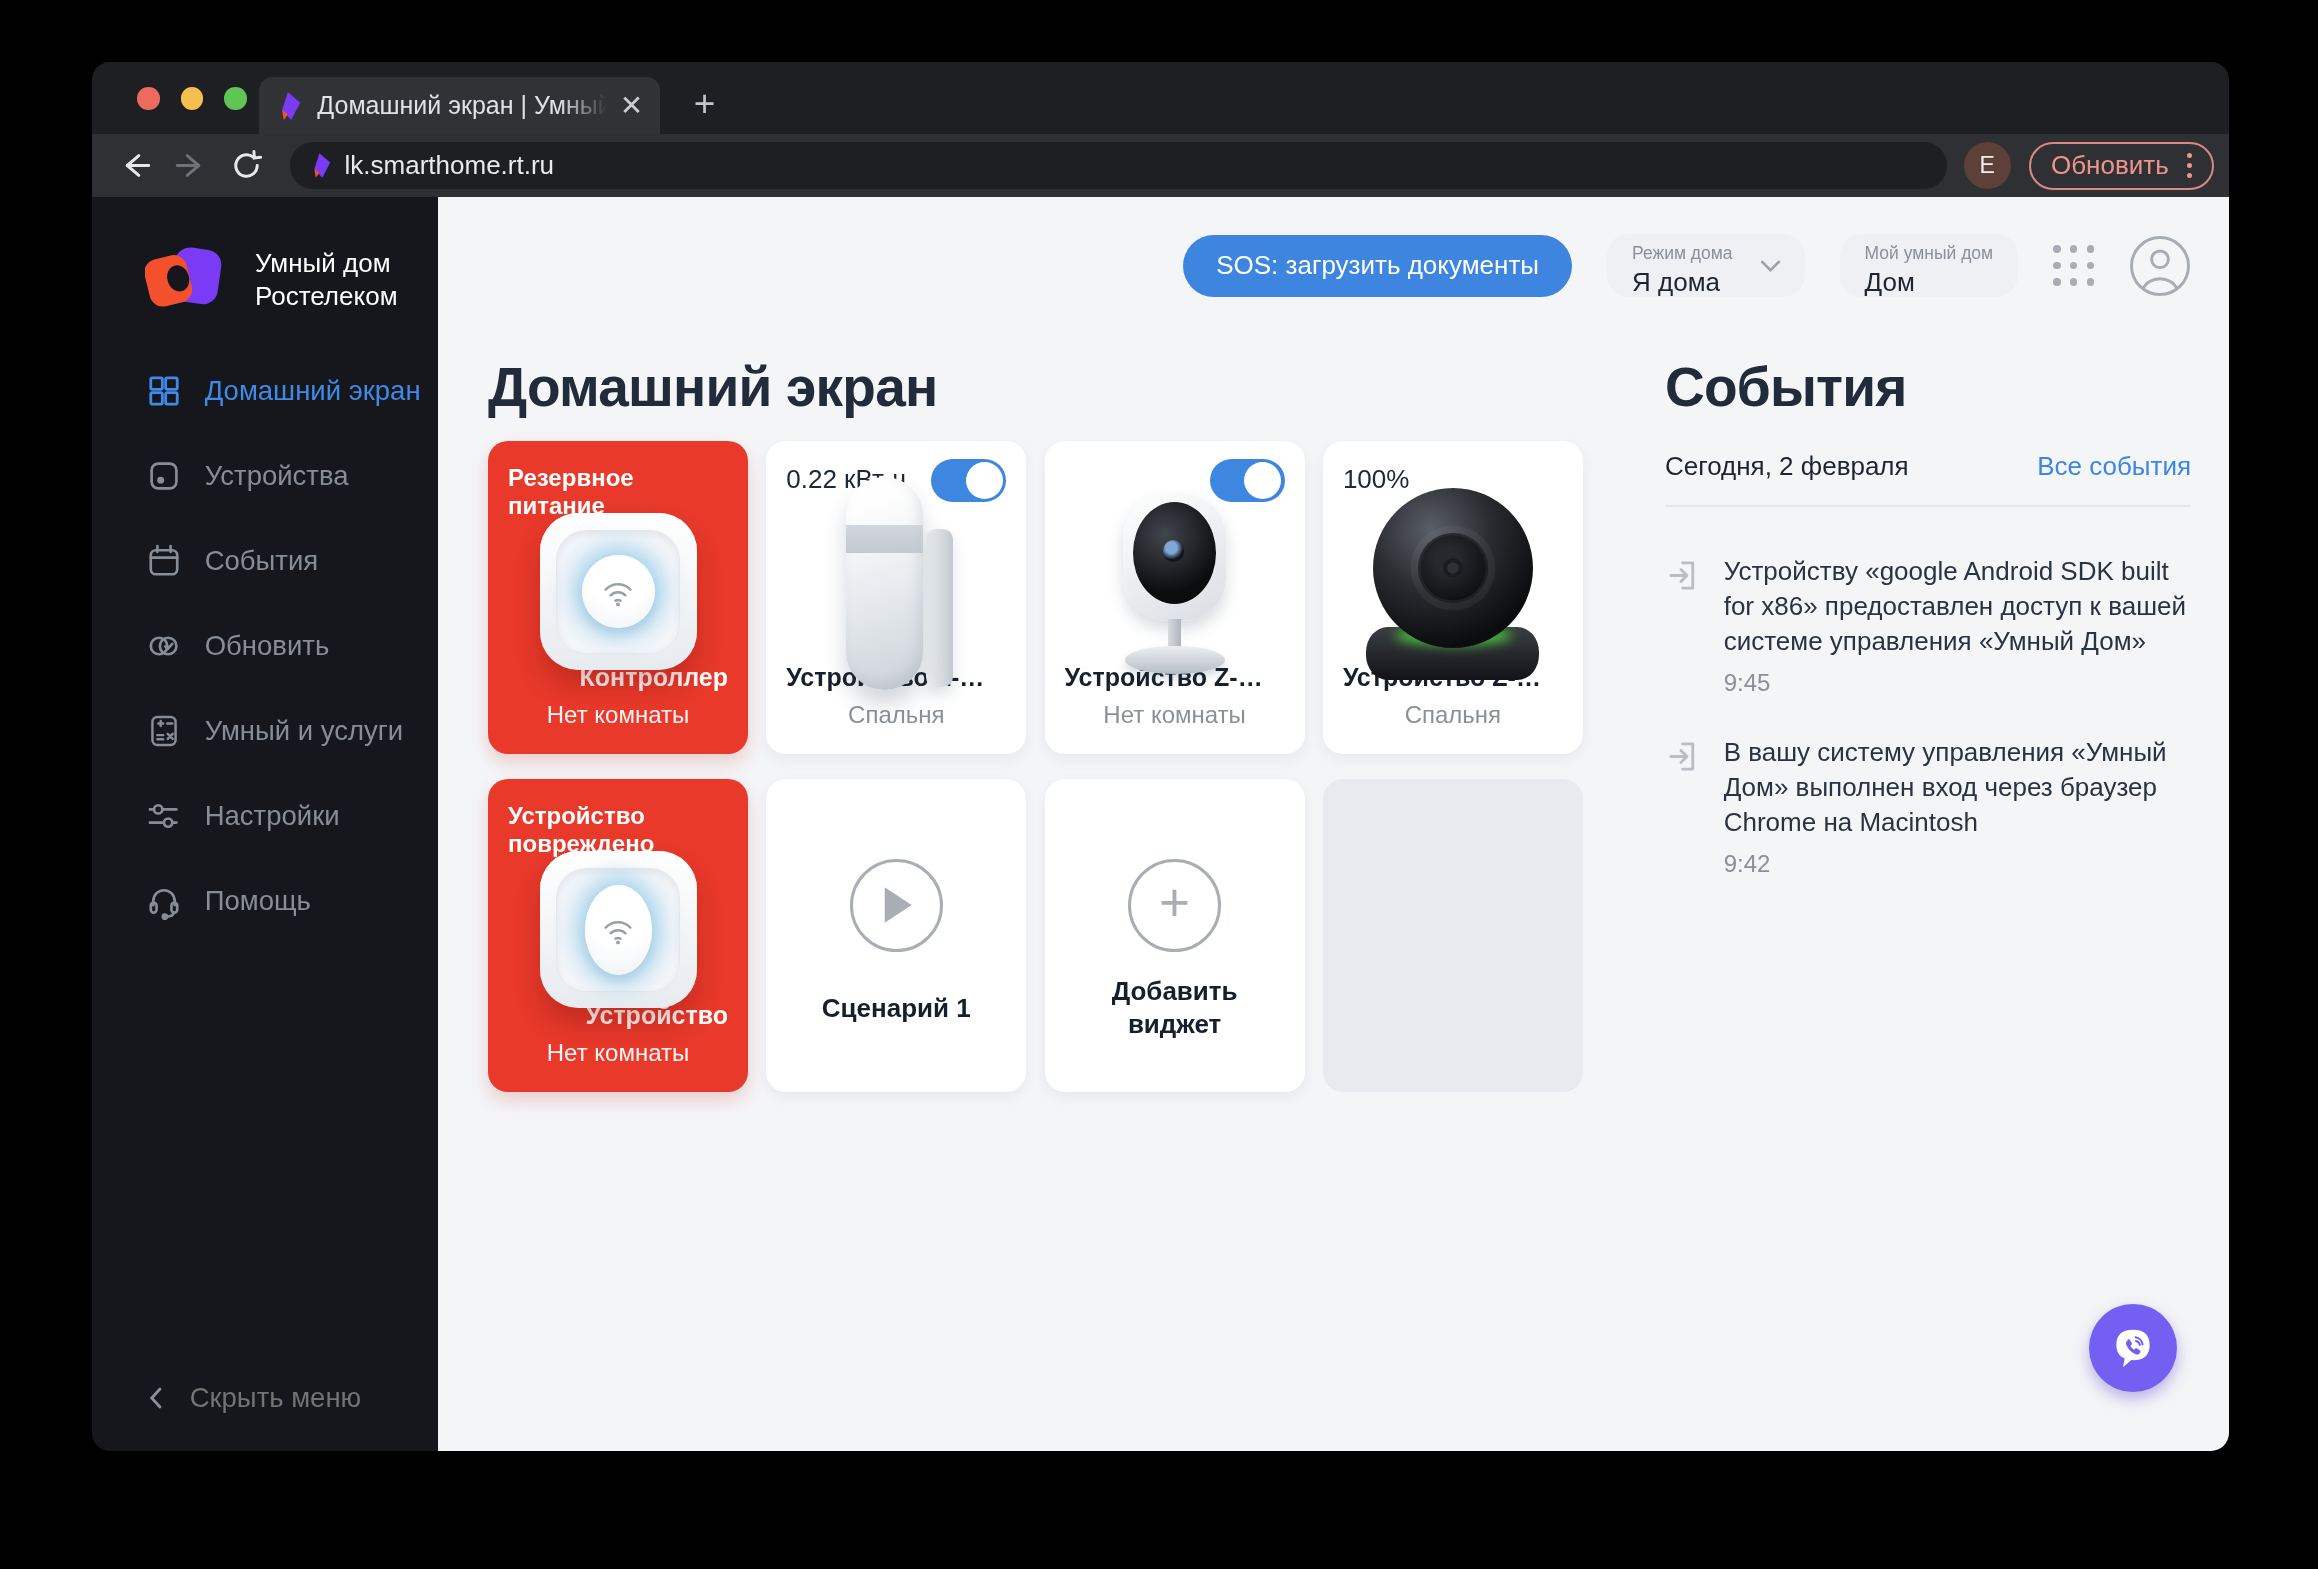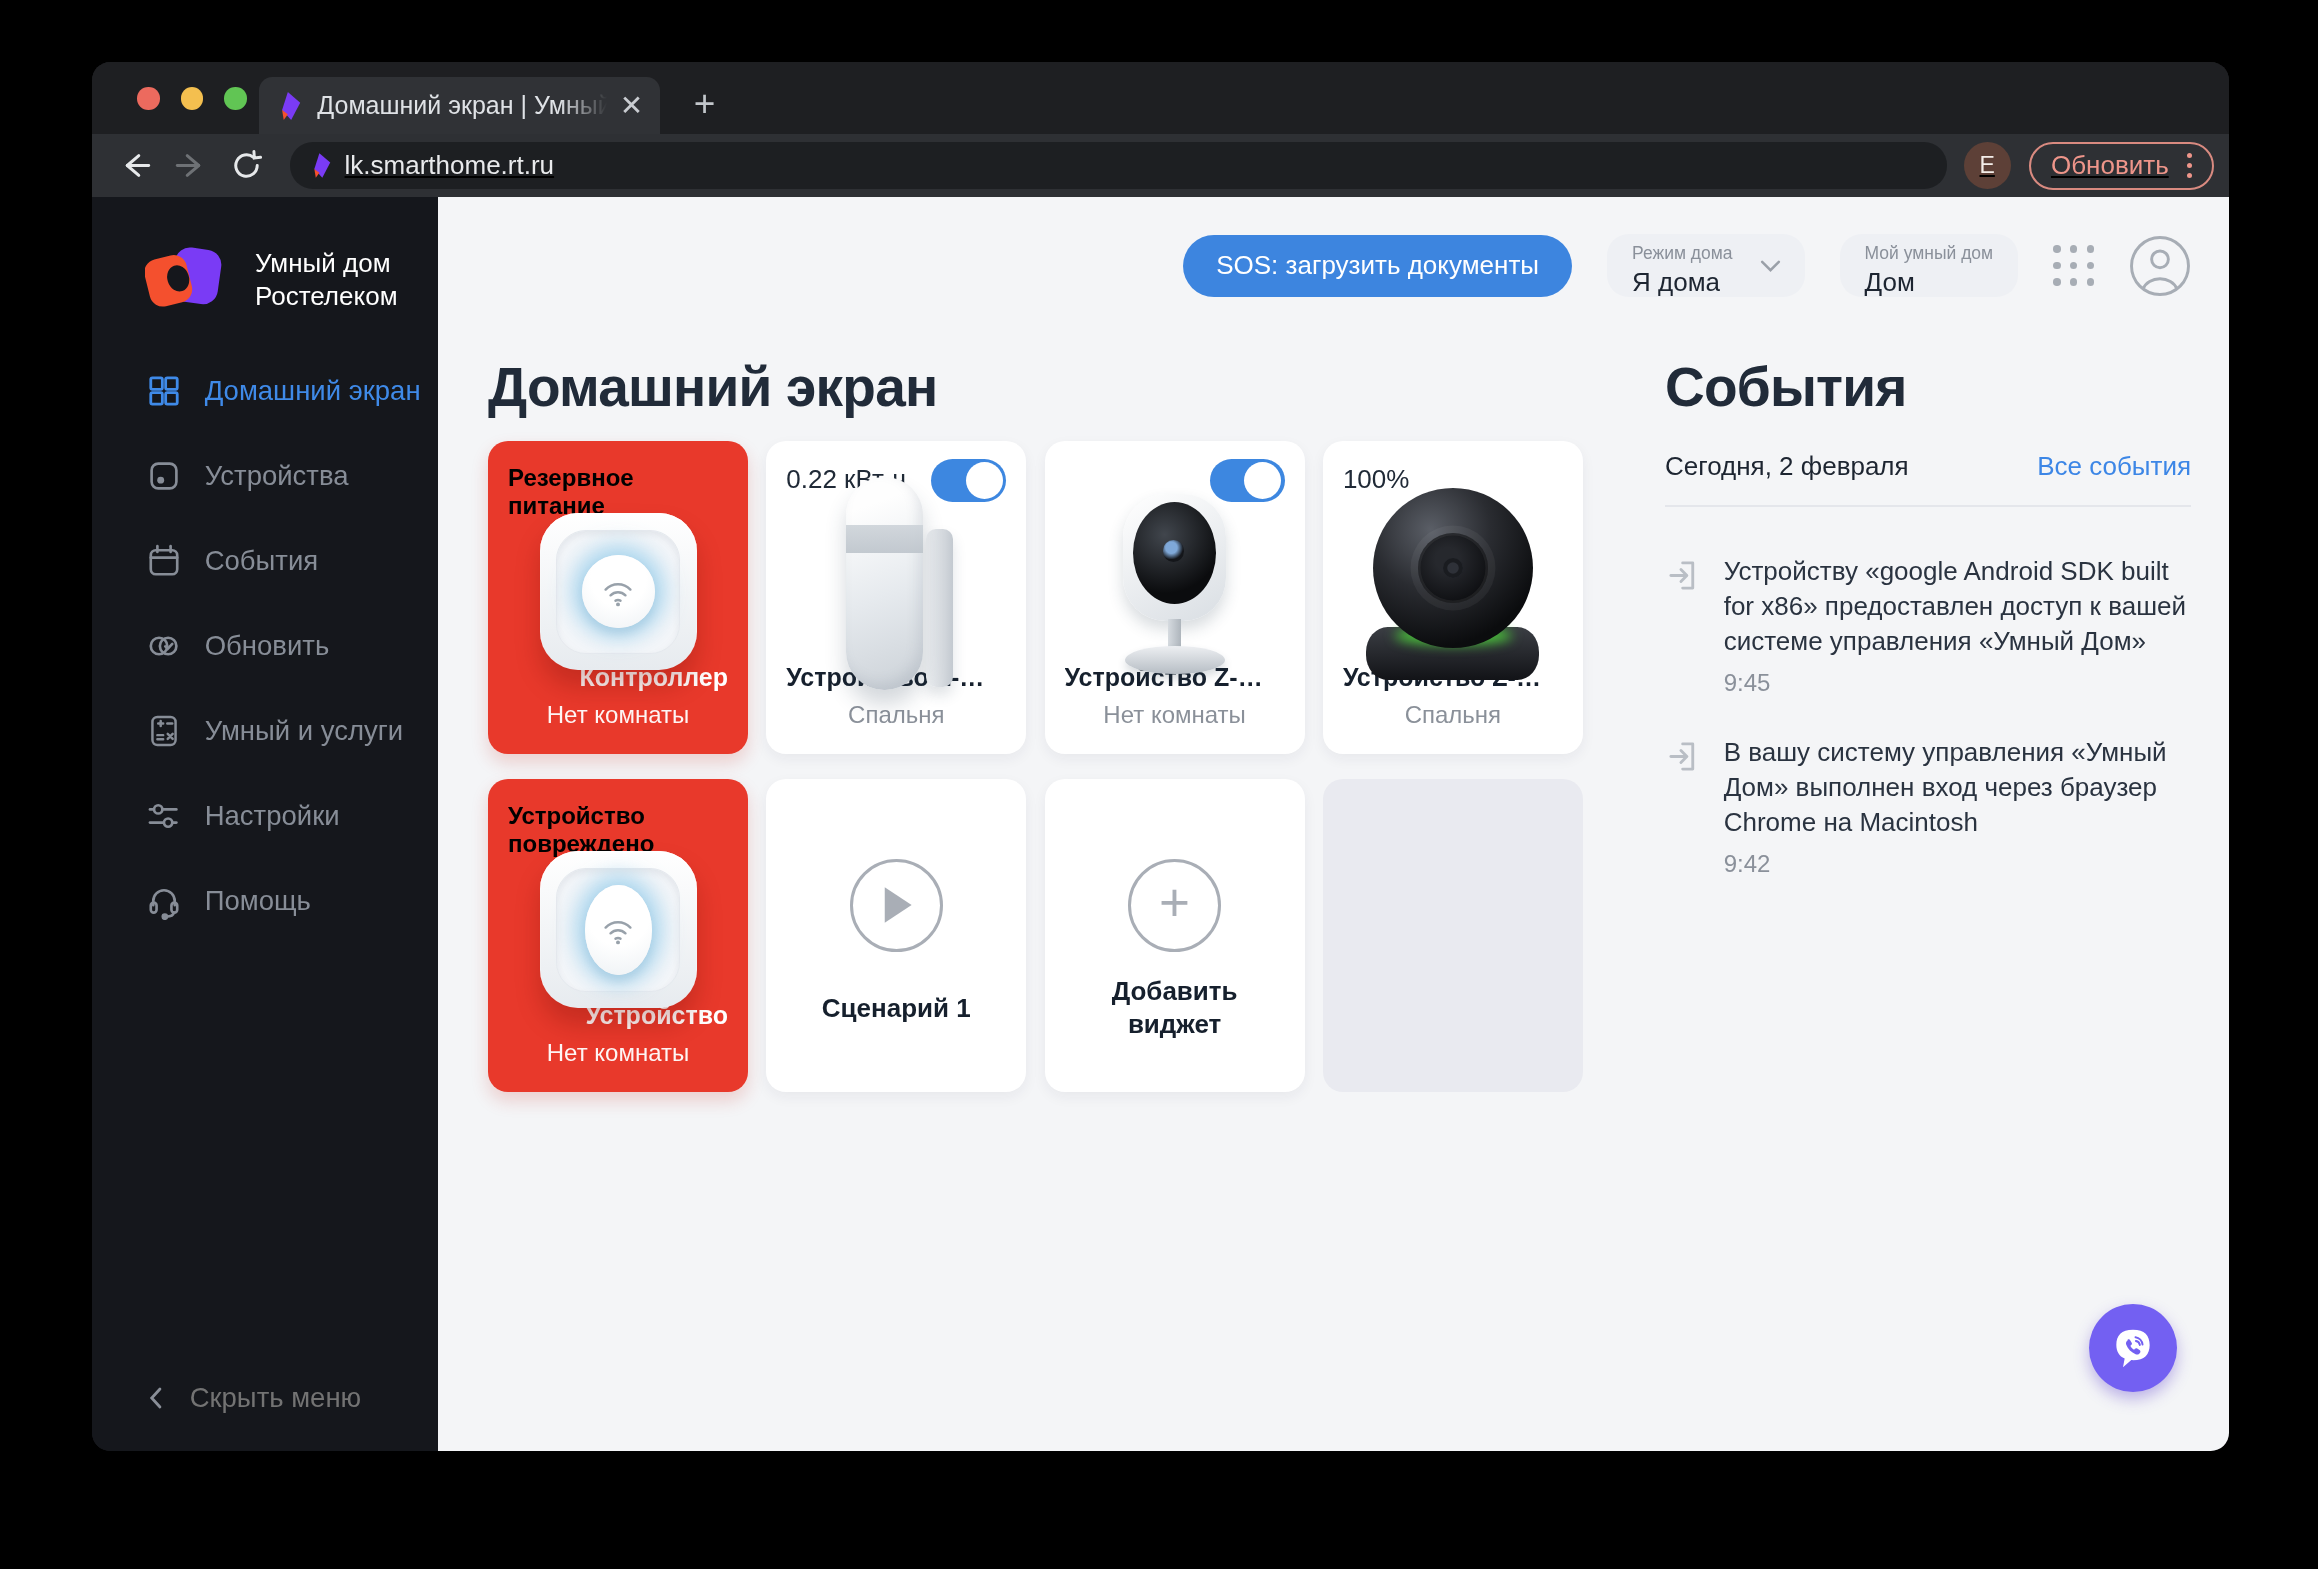--- a/index.html
+++ b/index.html
@@ -13,21 +13,21 @@
   .tabstrip { height:72px; background:#1E1F22; display:flex; align-items:flex-end; position:relative; flex:none; }
   .lights { position:absolute; left:45px; top:25px; display:flex; gap:21px; }
   .light { width:22.5px; height:22.5px; border-radius:50%; }
   .light.red{background:#EC6A5E;} .light.yellow{background:#F4BF4F;} .light.green{background:#61C554;}
   .tab { margin-left:167px; width:401px; height:57px; background:#303236; border-radius:13.3px 13.3px 0 0; display:flex; align-items:center; padding:0 16.7px 0 18.3px; }
   .tab-title { flex:1; color:#DFE2E6; font-size:25px; white-space:nowrap; overflow:hidden; -webkit-mask-image:linear-gradient(90deg,#000 82%,transparent 98%); mask-image:linear-gradient(90deg,#000 82%,transparent 98%); margin-left:15px; }
   .tab-close { color:#C9CCD1; font-size:28px; line-height:1; margin-left:6.7px; }
   .newtab { width:33px; height:33px; margin:0 0 11.7px 28px; color:#C2C6CB; font-size:37px; font-weight:300; line-height:30px; text-align:center; }
 
   
-  .toolbar { height:63px; background:#2E3034; display:flex; align-items:center; padding:0 15px 0 25px; flex:none;text-decoration:underline; }
+  .toolbar { height:63px; background:#2E3034; display:flex; align-items:center; padding:0 15px 0 25px; flex:none; }
   .nav-ic { width:37px; height:37px; margin-right:18.3px; display:flex; align-items:center; justify-content:center; }
   .omnibox { flex:1; height:47px; background:#1D1F22; border-radius:23px; display:flex; align-items:center; padding:0 20px; margin:0 16.7px 0 6.7px; }
   .omnibox .url { color:#E9EAEC; font-size:26px; margin-left:13.3px; }
   .chrome-avatar { width:47px; height:47px; border-radius:50%; background:#5D4037; color:#F4EEEA; font-size:23px; display:flex; align-items:center; justify-content:center; margin-right:18.3px; flex:none; }
   .update-pill { height:48px; border:2.5px solid #D98A80; border-radius:24px; display:flex; align-items:center; padding:0 20px; color:#EE958A; font-size:26px; flex:none; }
   .vdots { display:inline-flex; flex-direction:column; gap:5px; margin-left:18.3px; }
   .vdots i { width:5px; height:5px; border-radius:50%; background:#EE958A; }
 
   
   .content { flex:1; display:flex; min-height:0; }
@@ -56,21 +56,21 @@
   .col-right { flex:1; min-width:0; }
   h1.page-title, .events-title { margin-top:58px; font-size:55px; font-weight:600; color:#212B39; letter-spacing:-0.8px; }
   .edit-row { margin-top:13.3px; text-align:right; }
   .edit-link { color:#3C86E6; font-size:26px; }
 
   .cards { margin-top:21.7px; display:grid; grid-template-columns:repeat(4,260px); gap:25px 18.3px; }
   .card { width:260px; height:313px; border-radius:20px; background:#fff; box-shadow:0 5px 13.3px rgba(30,40,60,.06); padding:18.3px 20px 25px 20px; display:flex; flex-direction:column; align-items:center; position:relative; }
   .card-red { background:#E8392B; box-shadow:0 8.3px 16.7px rgba(200,40,25,.18); }
   .card-head { width:100%; height:45px; display:flex; align-items:flex-start; justify-content:space-between; flex:none; }
   .badge { font-size:26px; color:#202A37; padding-top:5px; }
-  .alert-title { color:#000000; font-size:24px; font-weight:700; margin-top:5px; flex:none; }
+  .alert-title { color:#ffffff; font-size:24px; font-weight:700; margin-top:5px; flex:none; }
   .img-zone { flex:1; display:flex; align-items:center; justify-content:center; width:100%; min-height:0; }
   .card-name { width:100%; font-size:25px; font-weight:700; color:#16202D; text-align:right; white-space:nowrap; overflow:hidden; text-overflow:ellipsis; flex:none; }
   .card-room { font-size:24px; color:#8A9099; margin-top:8.3px; flex:none; }
   .card-red .card-name { color:#fff; }
   .card-red .card-room { color:rgba(255,255,255,.95); }
 
   .toggle { width:75px; height:43px; border-radius:21.7px; background:#3D87E0; position:relative; flex:none; }
   .toggle::after { content:""; position:absolute; top:3.3px; right:3.3px; width:37px; height:37px; border-radius:50%; background:#fff; }
 
   

